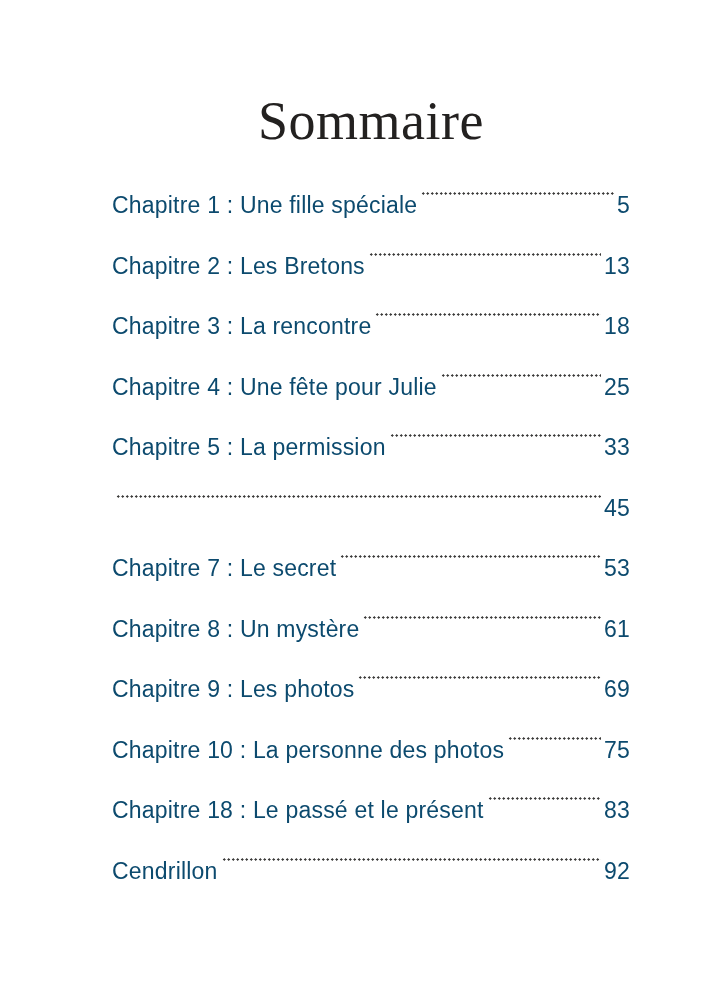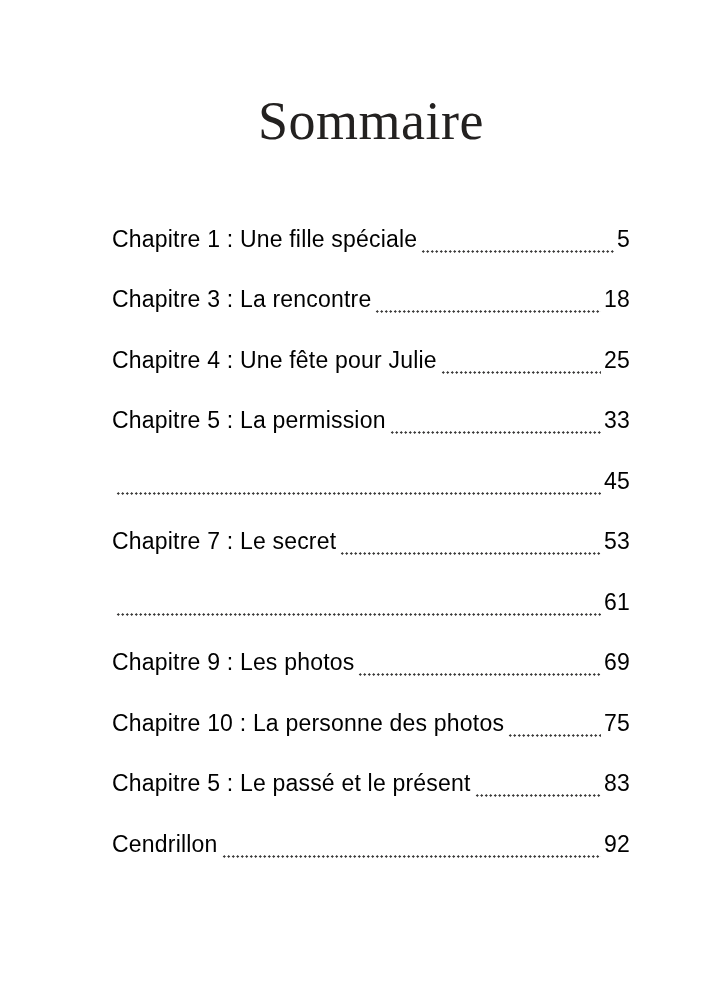--- a/index.html
+++ b/index.html
@@ -33,25 +33,25 @@
     line-height: 1.0;
     text-align: center;
     color: #232120;
     letter-spacing: 0.5px;
   }
   .toc {
     margin-top: 44px;
   }
   .toc-row {
     display: flex;
-    align-items: flex-end;
+    align-items: flex-start;
     height: 60.5px;
     font-size: 23px;
     letter-spacing: 0.2px;
-    color: #000000;
+    color: #0c4a6e;
     white-space: nowrap;
   }
   .toc-label {
     flex: 0 0 auto;
   }
   .toc-dots {
     flex: 1 1 auto;
     height: 3px;
     margin: 0 3px 0 4px;
     background-image: radial-gradient(circle, #3b3a39 1.1px, transparent 1.35px);
@@ -70,20 +70,25 @@
 <div class="page">
   <div class="content">
     <h1 class="title">Sommaire</h1>
     <div class="toc" id="toc-list">
   <div class="toc-row">
     <span class="toc-label">Chapitre 1 : Une fille spéciale</span>
     <span class="toc-dots"></span>
     <span class="toc-page">5</span>
   </div>
 
+  <div class="toc-row">
+    <span class="toc-label">Chapitre 2 : Les Bretons</span>
+    <span class="toc-dots"></span>
+    <span class="toc-page">13</span>
+  </div>
 
   <div class="toc-row">
     <span class="toc-label">Chapitre 3 : La rencontre</span>
     <span class="toc-dots"></span>
     <span class="toc-page">18</span>
   </div>
 
   <div class="toc-row">
     <span class="toc-label">Chapitre 4 : Une fête pour Julie</span>
     <span class="toc-dots"></span>
@@ -101,38 +106,39 @@
     <span class="toc-page">45</span>
   </div>
 
   <div class="toc-row">
     <span class="toc-label">Chapitre 7 : Le secret</span>
     <span class="toc-dots"></span>
     <span class="toc-page">53</span>
   </div>
 
   <div class="toc-row">
+    <span class="toc-label">Chapitre 8 : Un mystère</span>
     <span class="toc-dots"></span>
     <span class="toc-page">61</span>
   </div>
 
   <div class="toc-row">
     <span class="toc-label">Chapitre 9 : Les photos</span>
     <span class="toc-dots"></span>
     <span class="toc-page">69</span>
   </div>
 
   <div class="toc-row">
     <span class="toc-label">Chapitre 10 : La personne des photos</span>
     <span class="toc-dots"></span>
     <span class="toc-page">75</span>
   </div>
 
   <div class="toc-row">
-    <span class="toc-label">Chapitre 5 : Le passé et le présent</span>
+    <span class="toc-label">Chapitre 18 : Le passé et le présent</span>
     <span class="toc-dots"></span>
     <span class="toc-page">83</span>
   </div>
 
   <div class="toc-row">
     <span class="toc-label">Cendrillon</span>
     <span class="toc-dots"></span>
     <span class="toc-page">92</span>
   </div>
 </div>

